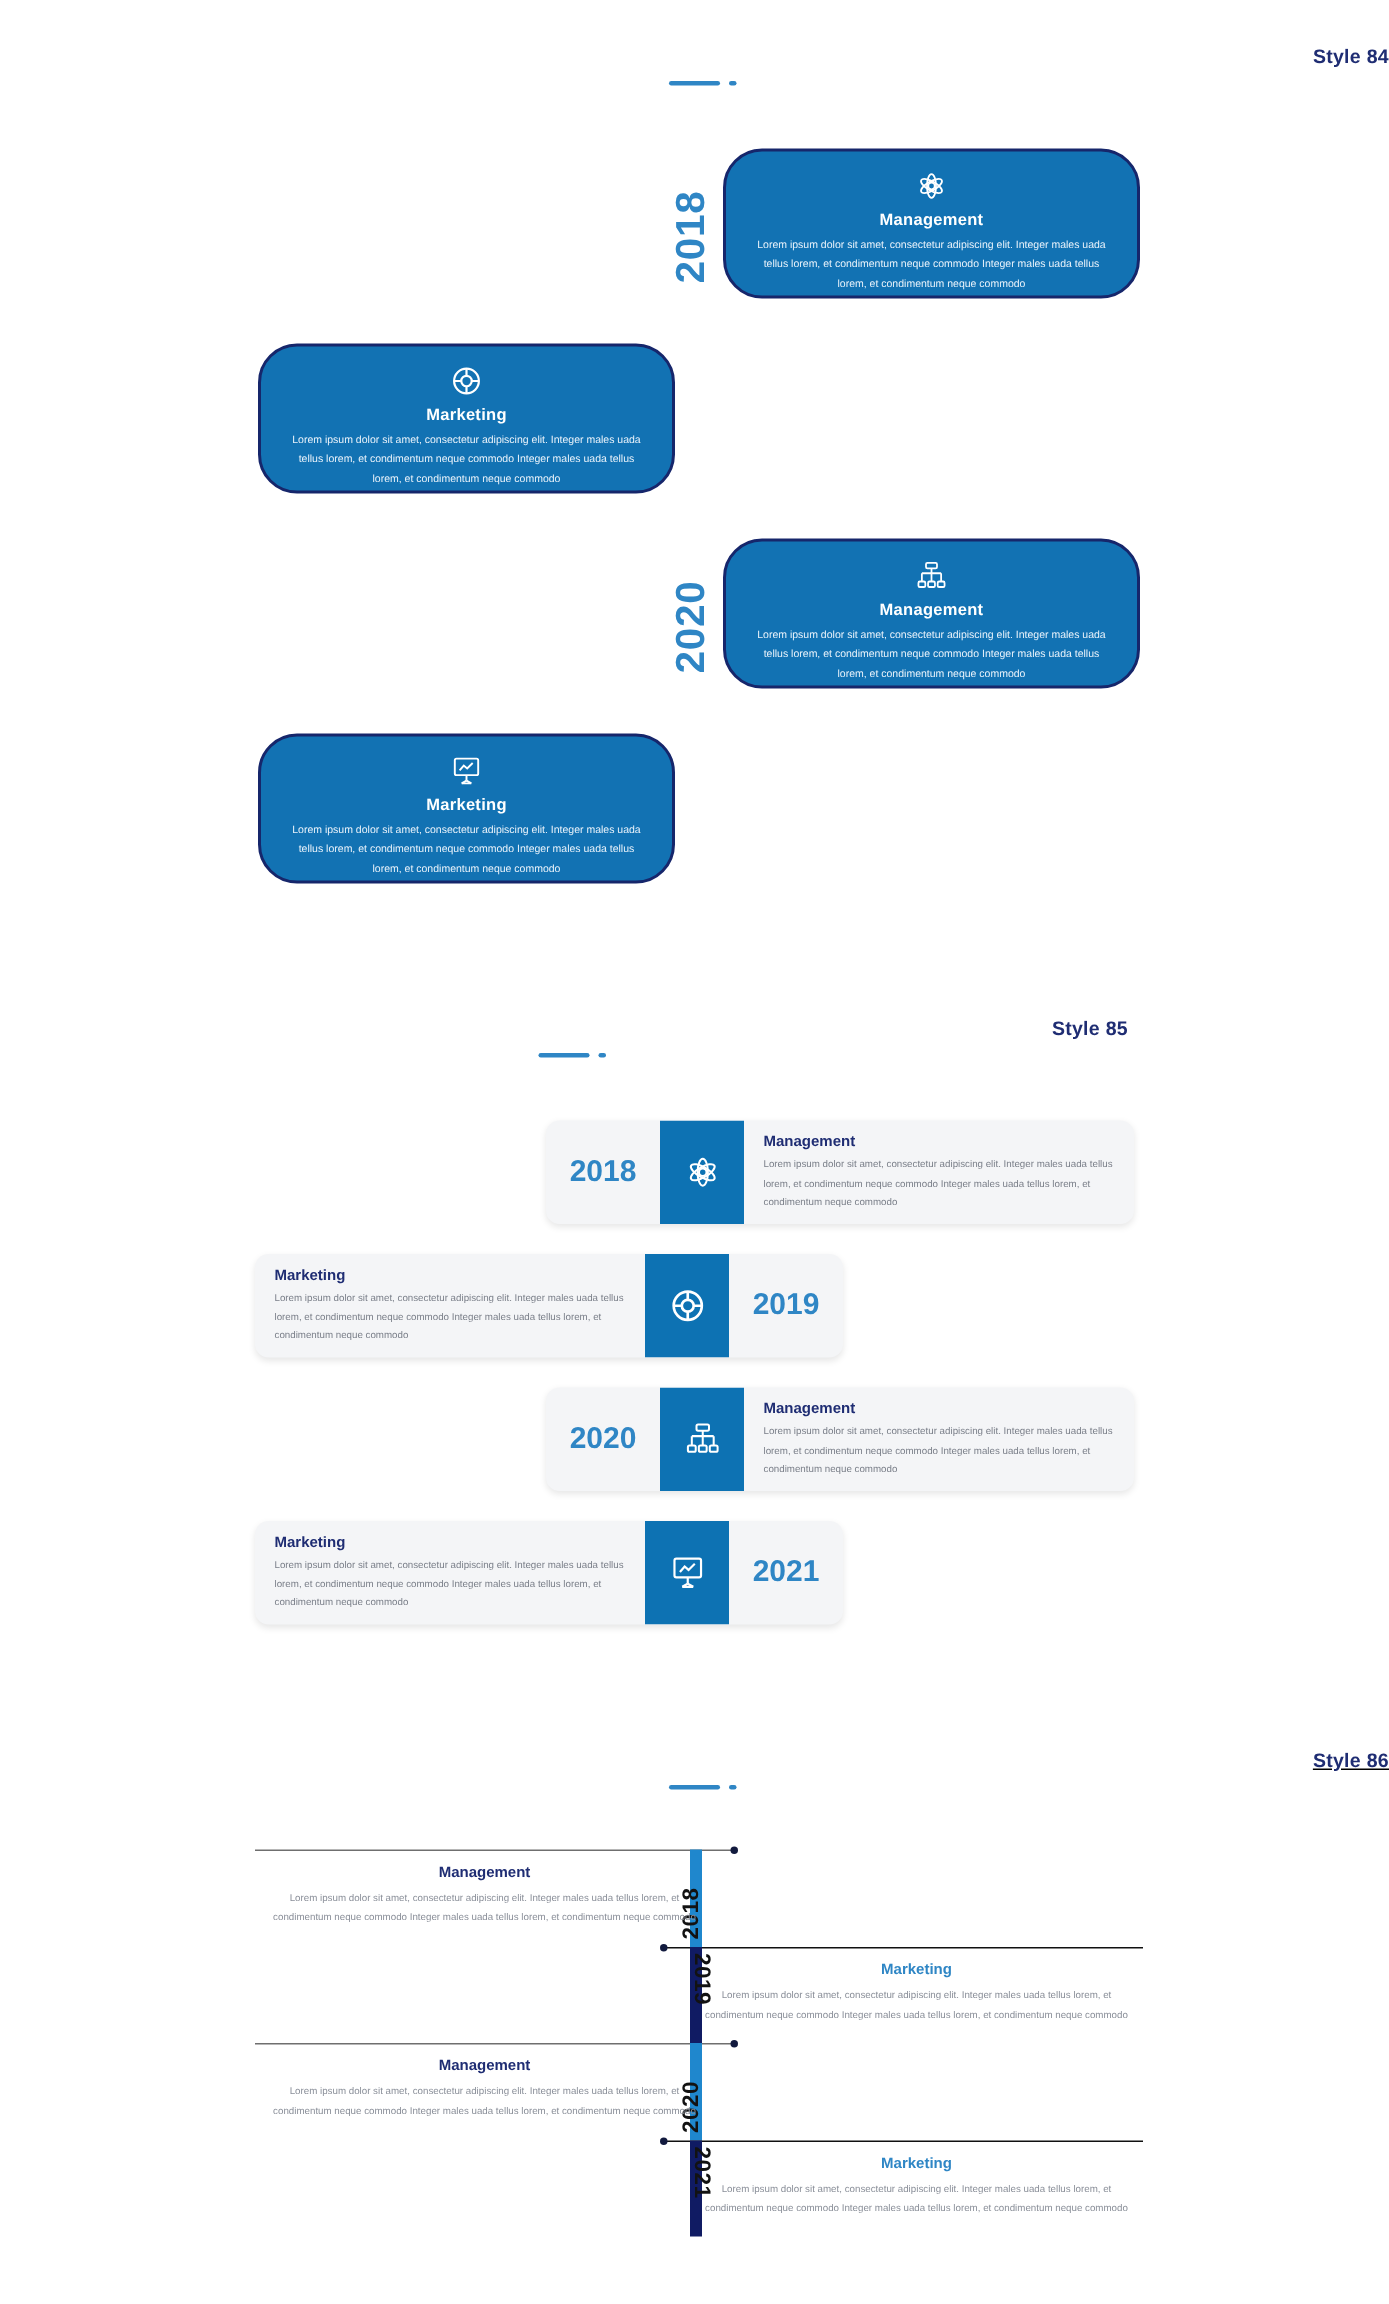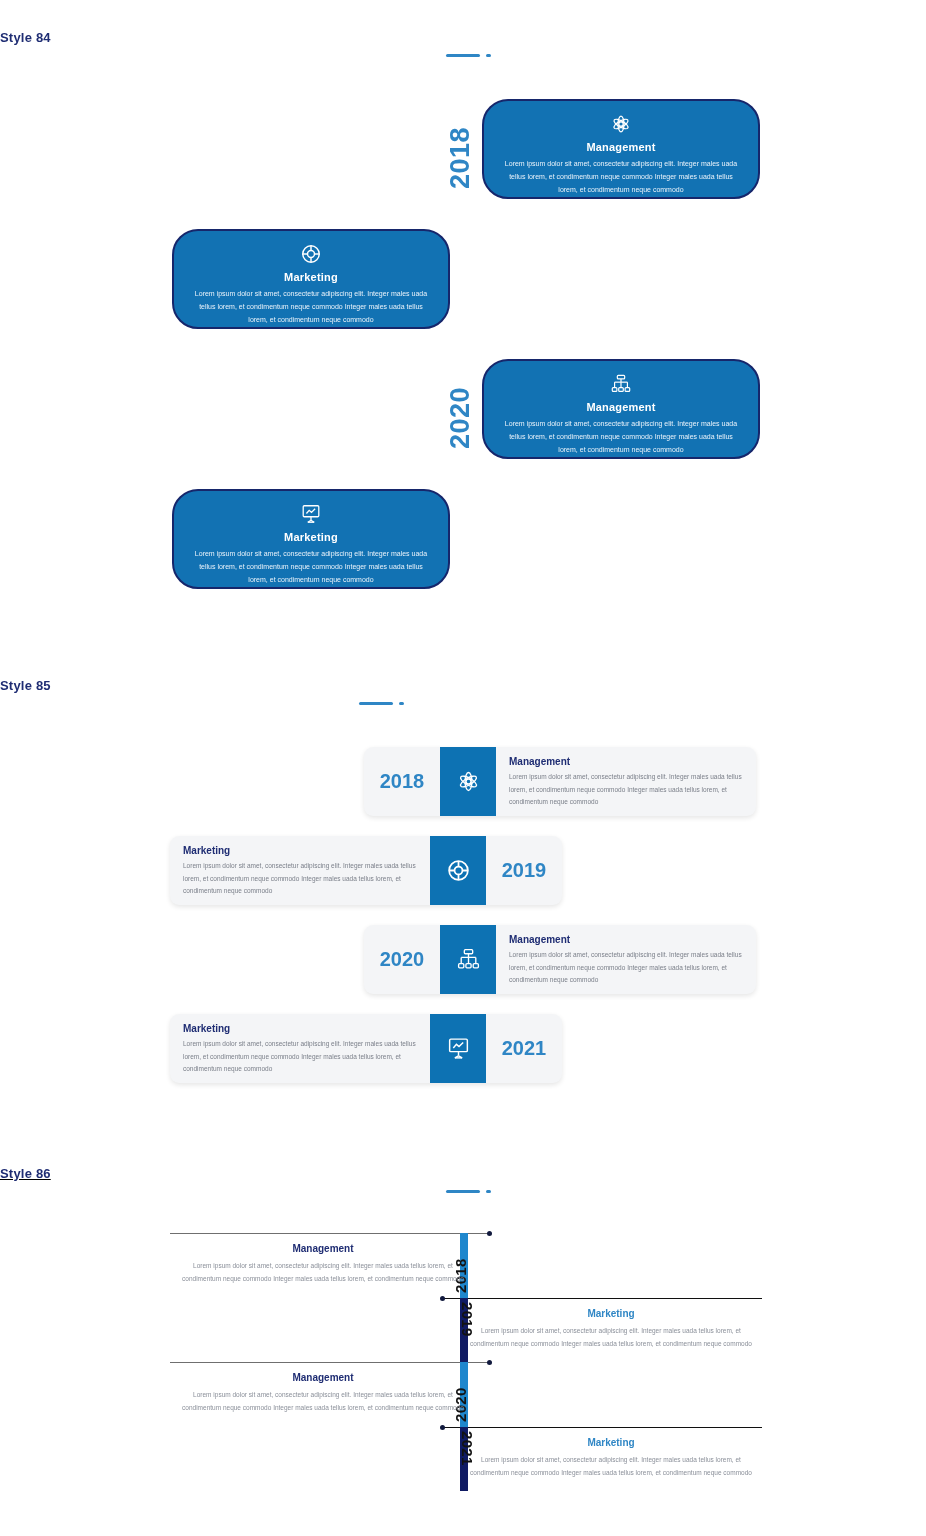--- a/index.html
+++ b/index.html
@@ -7,21 +7,21 @@
   body {
     width: 926px;
     height: 1536px;
     background: #ffffff;
     font-family: "Liberation Sans", sans-serif;
     overflow: hidden;
     position: relative;
   }
 
   
-  .section-head { text-align: left; }
+  .section-head { text-align: right; }
   .section-title {
     font-size: 13px;
     font-weight: bold;
     color: #1f2d73;
     letter-spacing: .2px;
   }
   .section-rule {
     margin: 9px auto 0;
     width: 34px;
     height: 3px;

